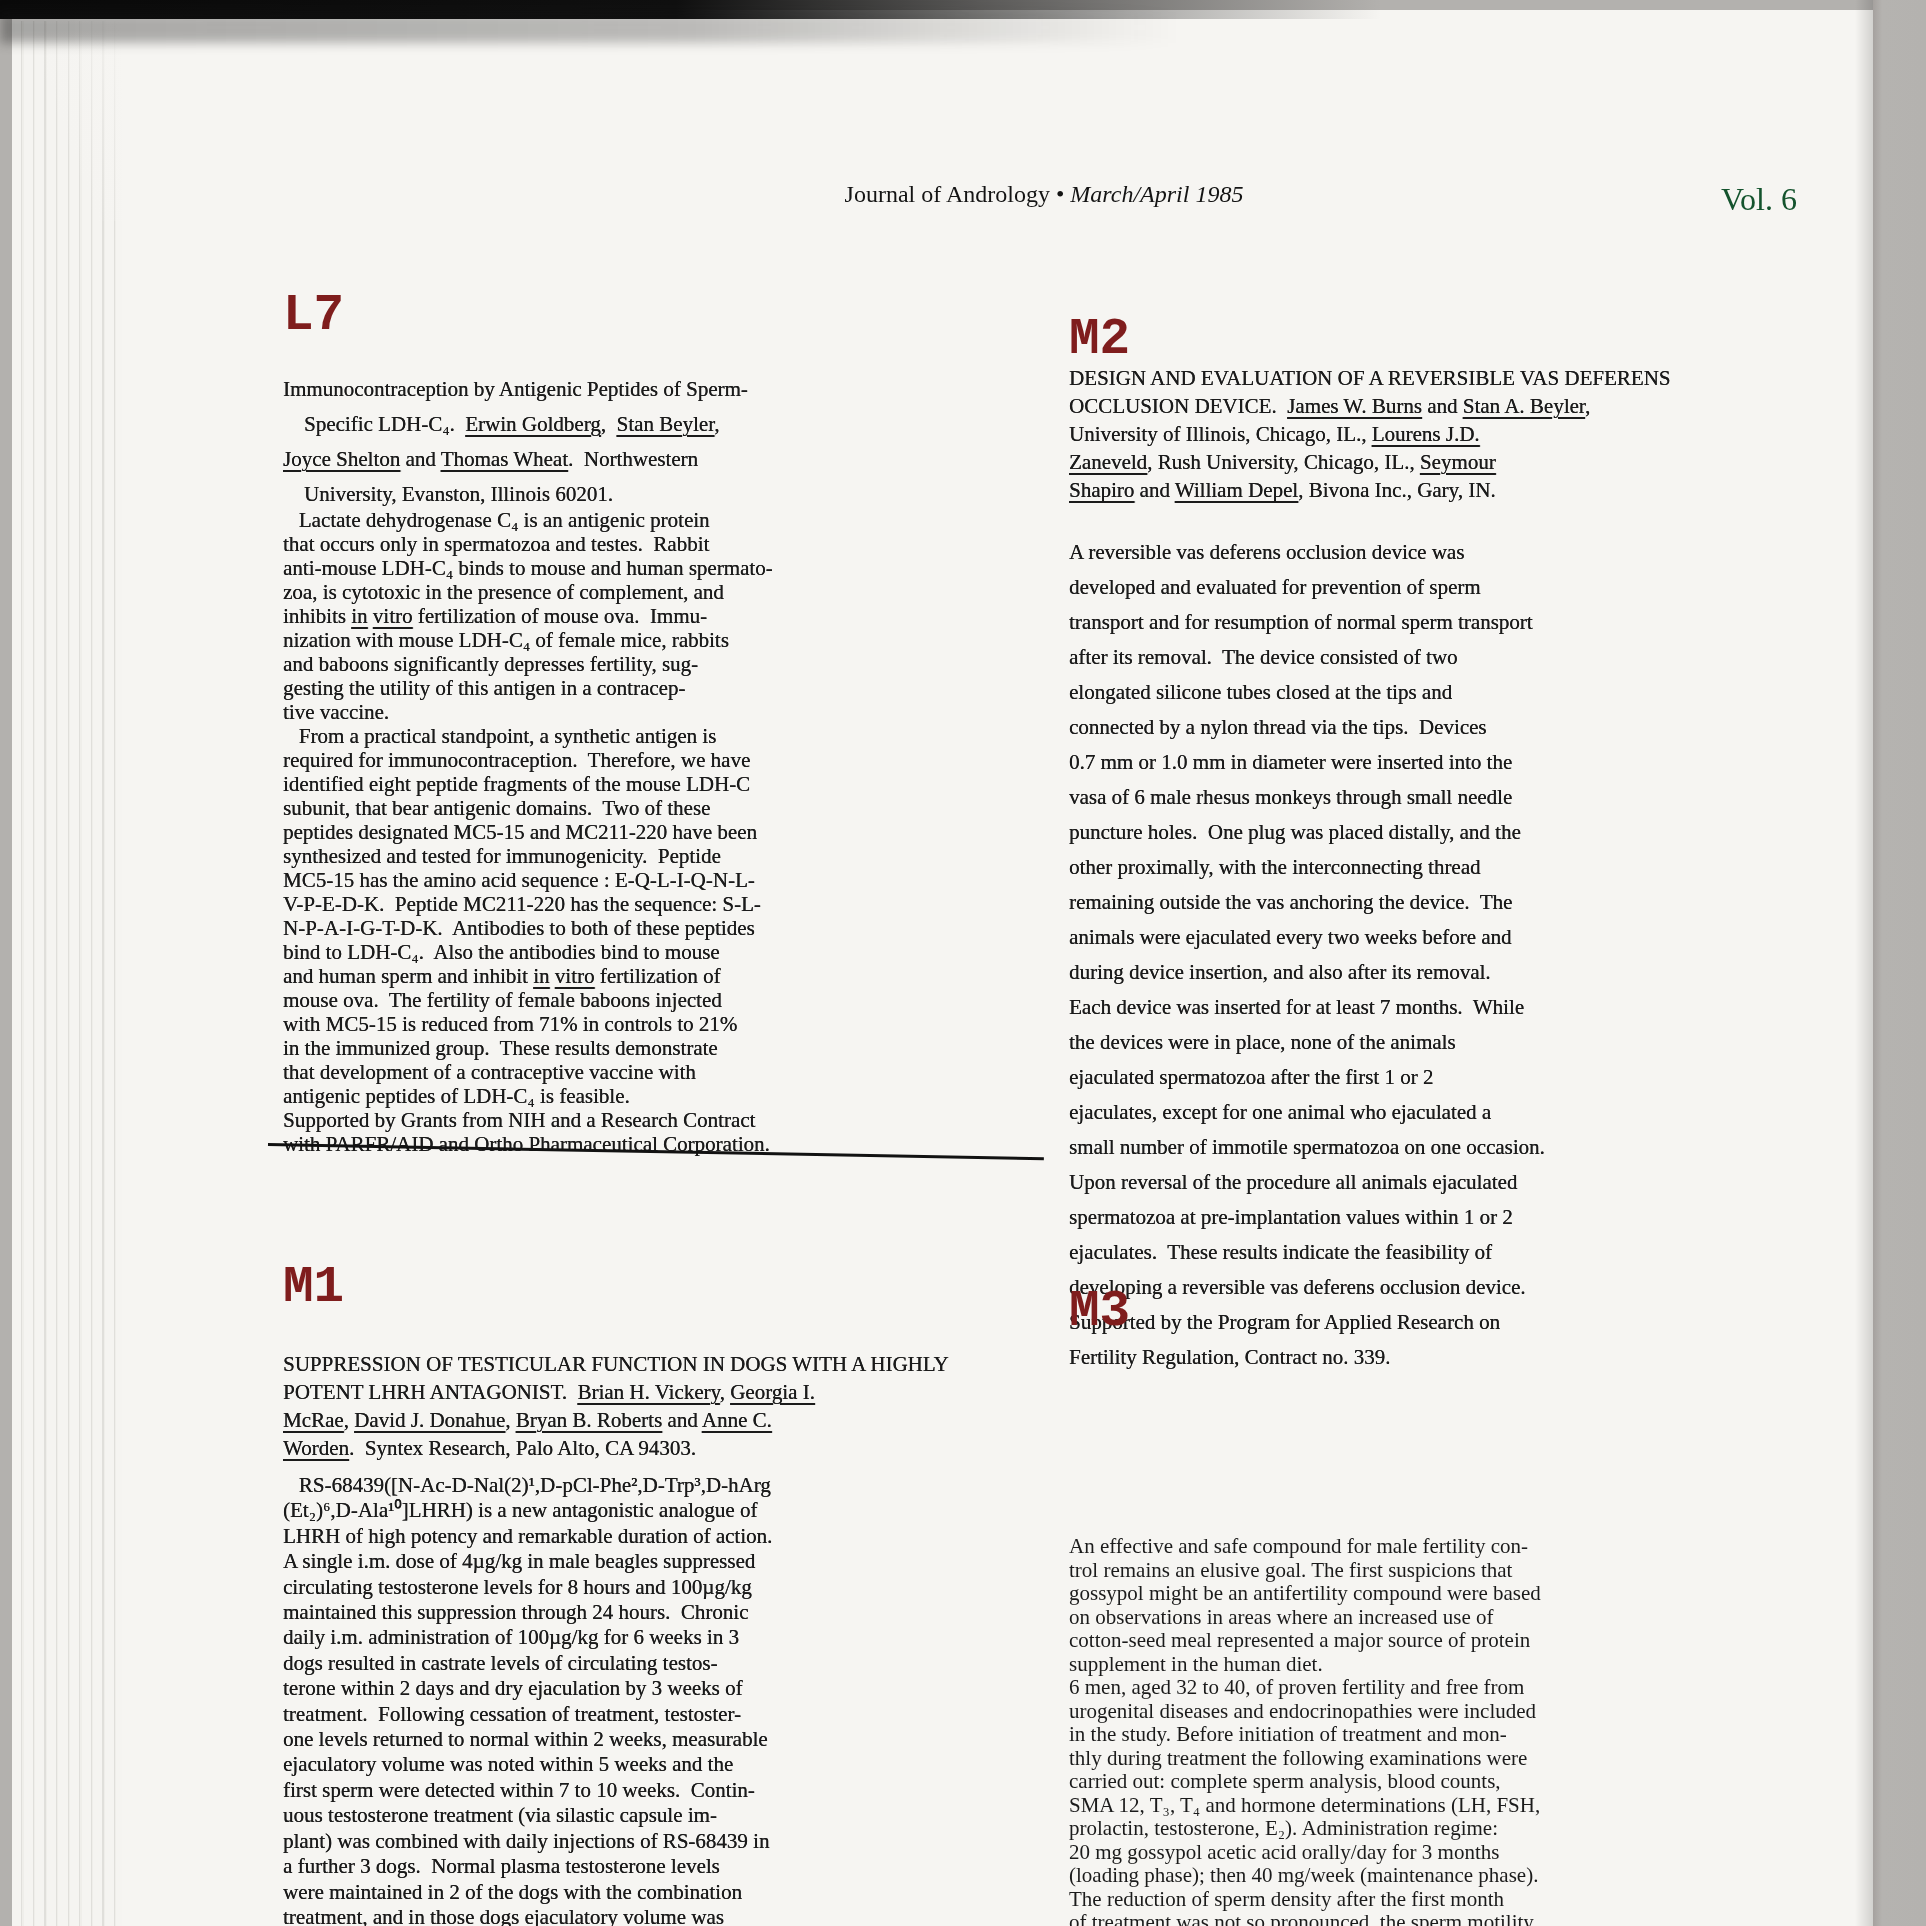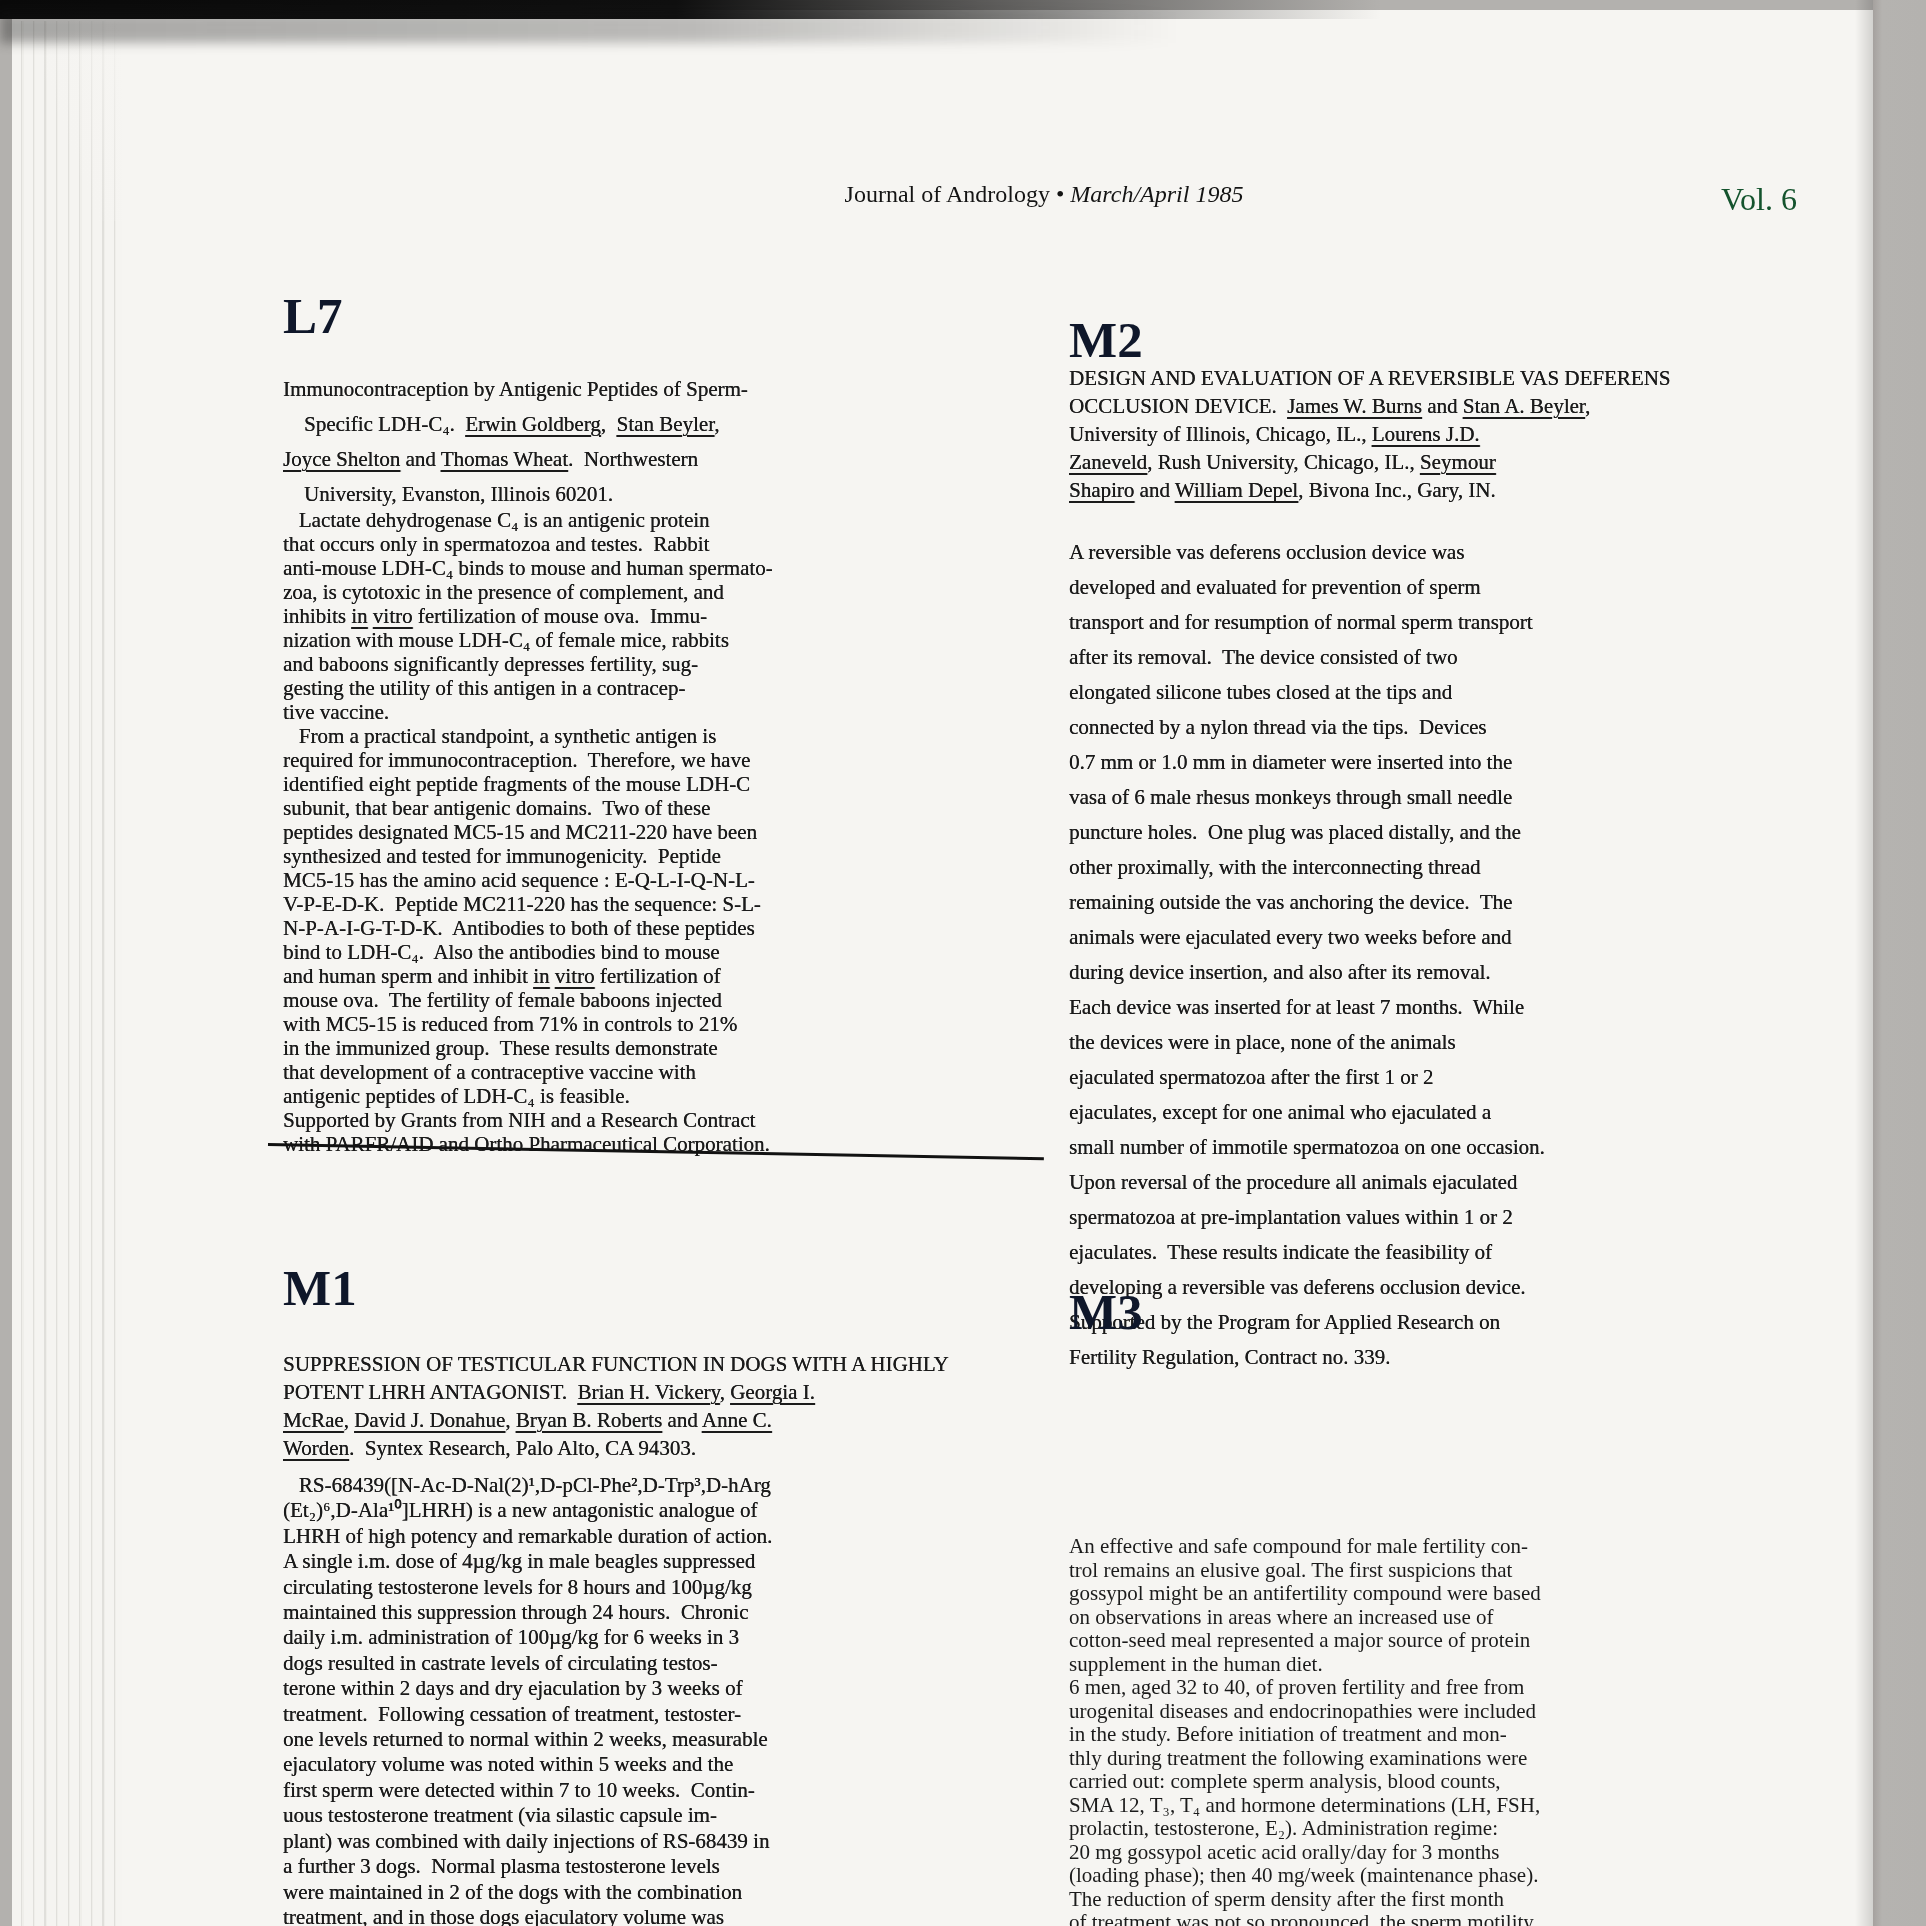--- a/index.html
+++ b/index.html
@@ -17,22 +17,22 @@
   .right-band{position:absolute;left:1873px;top:0;width:92px;height:2542px;
     background:linear-gradient(to right,#a5a19e 0%,#b5b3b0 10%,#b3b1ae 100%);}
   .right-band::before{content:'';position:absolute;left:-18.5px;top:0;width:18.5px;height:100%;
     background:linear-gradient(to right,rgba(0,0,0,0),rgba(0,0,0,0.15));}
   .header{position:absolute;left:283px;top:181px;width:1522px;text-align:center;
     font-family:"Liberation Serif","DejaVu Serif",serif;font-size:24px;color:#141414;}
   .header .issue{font-style:italic;}
   .vol{position:absolute;left:1721px;top:181px;font-family:"Liberation Serif","DejaVu Serif",serif;
     font-size:32px;color:#14532d;}
 
-  .sec-label{position:absolute;font-family:Liberation Serif, serif;
-    font-weight:700;font-size:51px;color:#0f172a;text-align:right;}
+  .sec-label{position:absolute;font-family:Liberation Mono, monospace;
+    font-weight:700;font-size:51px;color:#7f1d1d;text-align:right;}
   .mono{position:absolute;font-family:Liberation Serif, serif;
     font-size:21px;color:#1b1b1b;white-space:pre-wrap;text-shadow:0.2px 0 currentColor;}
   .u{text-decoration:underline;text-decoration-thickness:1.9px;text-underline-offset:3.5px;}
 
   .label-l7{left:283px;top:287px;}
   .title-l7{left:283px;top:372px;width:743px;line-height:35px;}
   .body-l7{left:283px;top:508px;width:743px;line-height:24px;}
   .label-m2{left:1069px;top:287px;margin-top:24px;}
   .title-m2{left:1069px;top:364px;width:743px;line-height:28px;}
   .body-m2{left:1069px;top:535px;width:743px;line-height:35px;}

